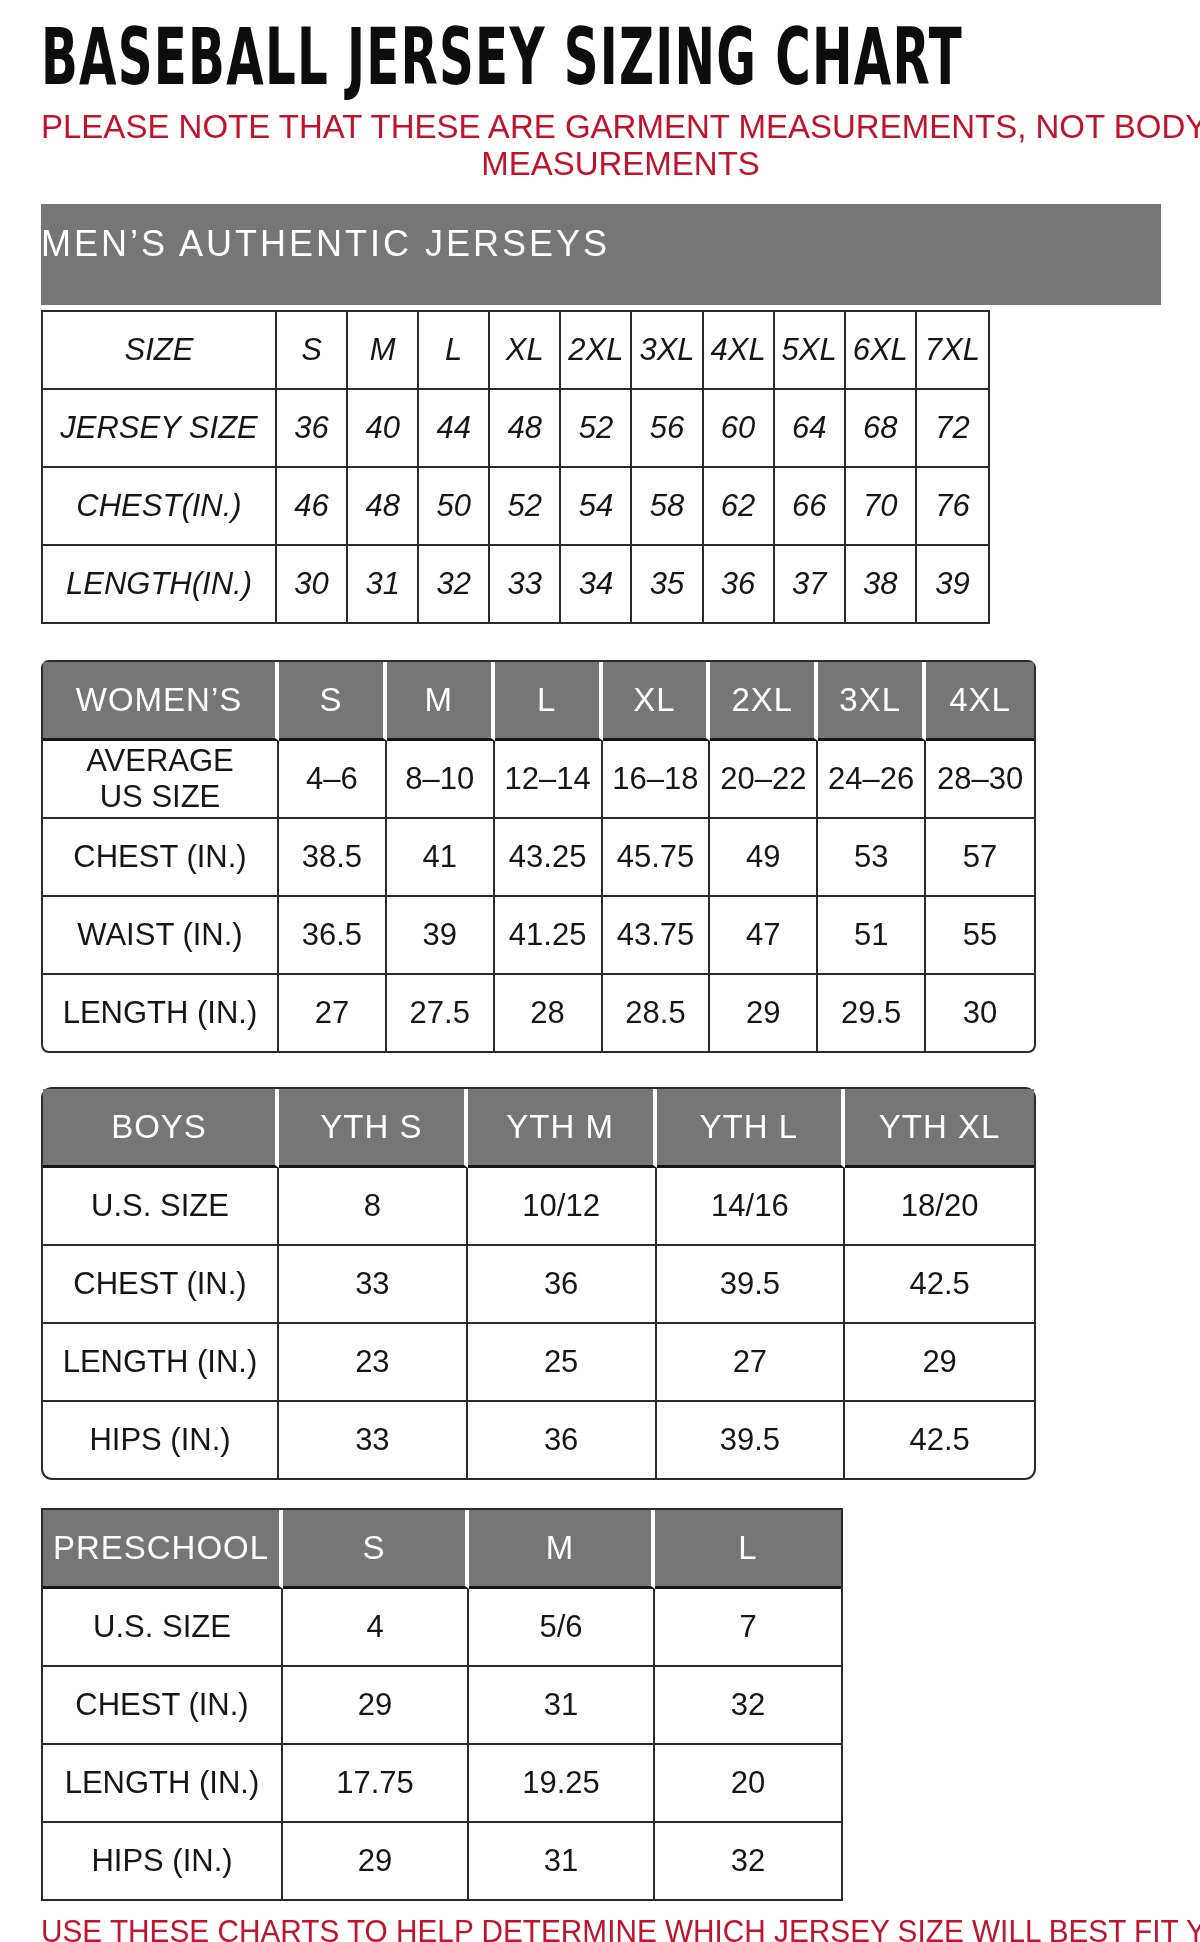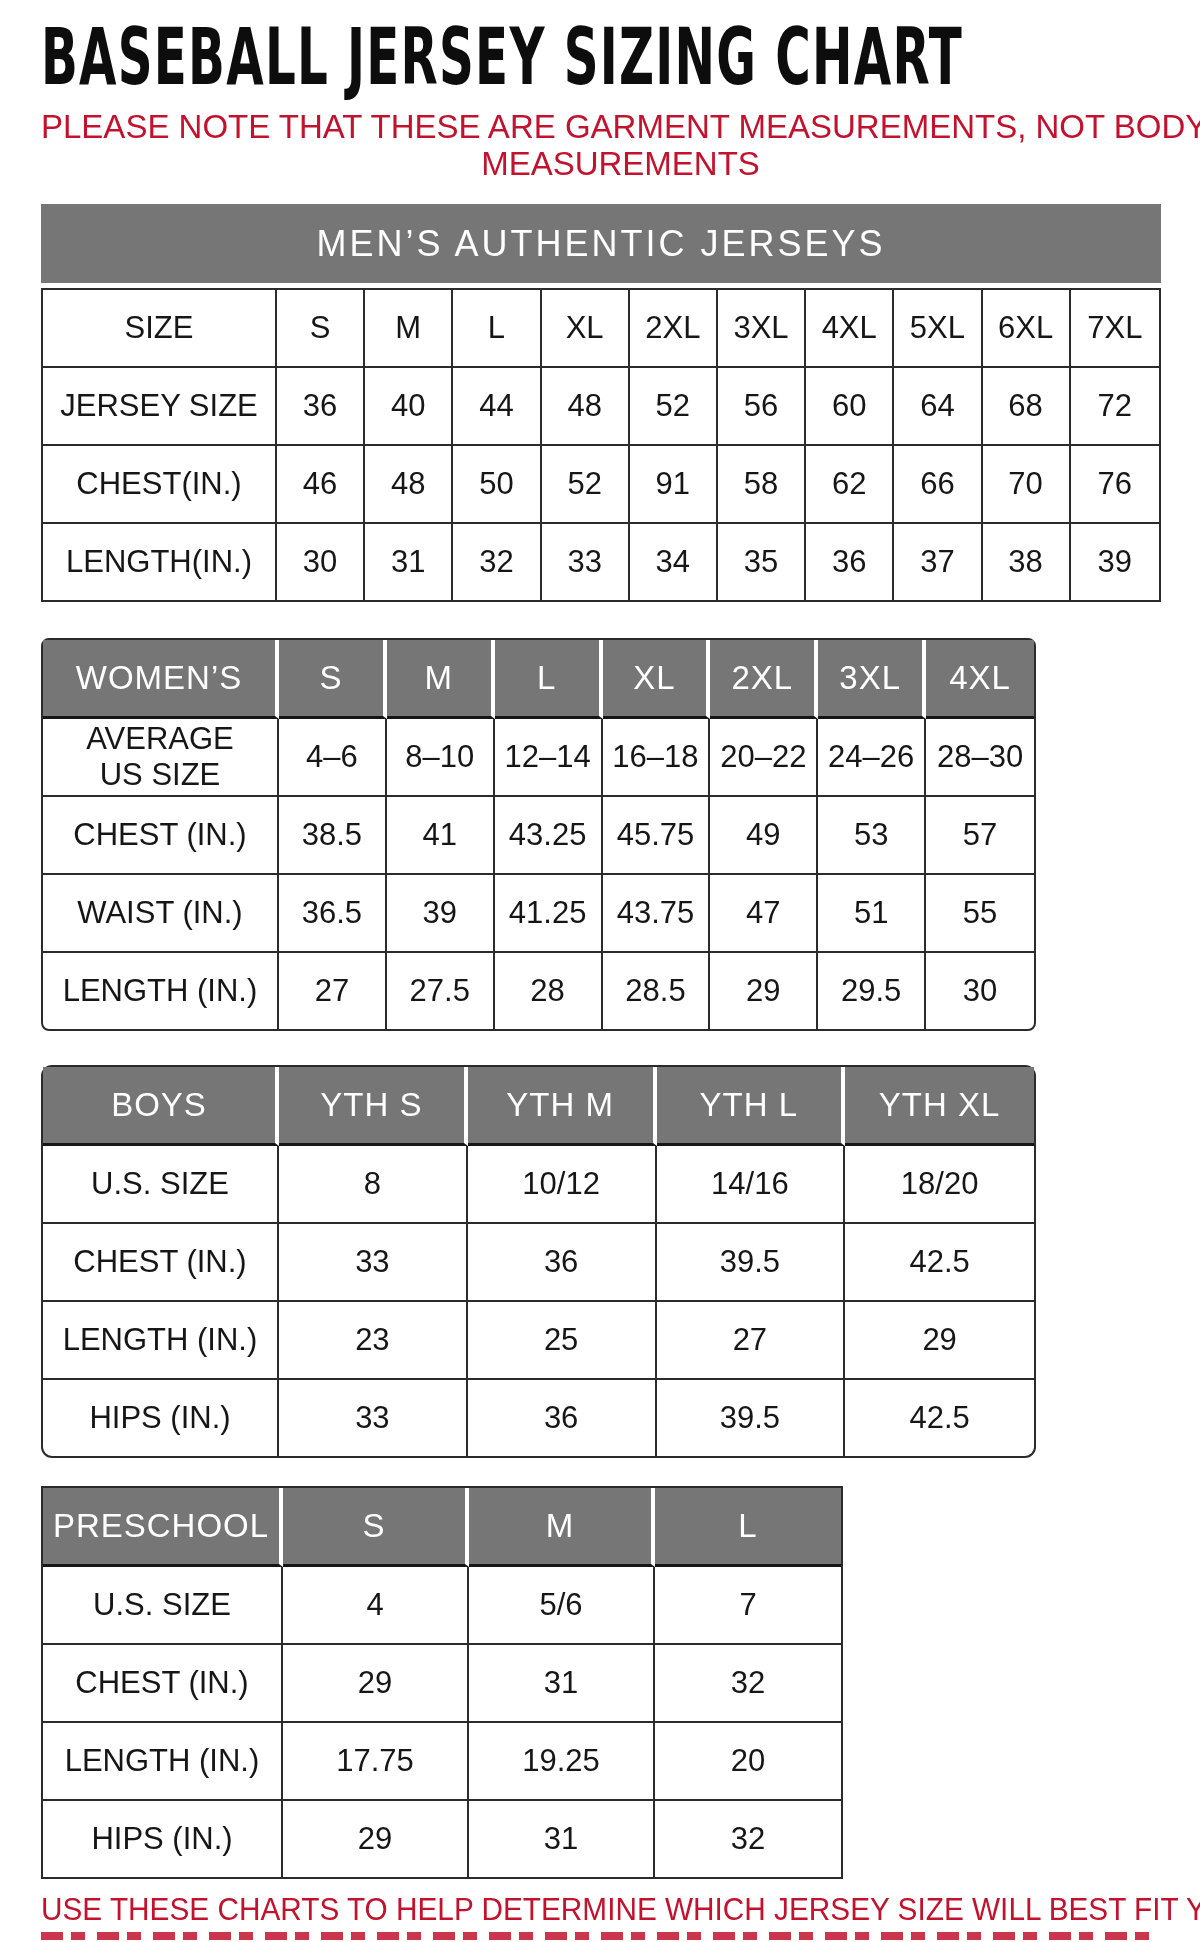--- a/index.html
+++ b/index.html
@@ -28,23 +28,23 @@
     color:#0d0d0d;
     transform:scaleX(0.62);
     transform-origin:0 58%;
     white-space:nowrap;
   }
   
   .note{margin-top:18px;color:var(--red);font-size:33px;line-height:37px;font-weight:500;}
   .note div{white-space:nowrap;text-align:center;}
   
   .banner{
-    width:1120px;height:79px;line-height:79px;
+    width:1120px;height:101px;line-height:79px;
     background:var(--gray);color:#ffffff;
-    text-align:center;font-size:36px;letter-spacing:3px;
+    font-size:36px;letter-spacing:3px;
     margin-top:22px;margin-bottom:5px;
     white-space:nowrap;
   }
   .sizing-table{
     border-collapse:separate;border-spacing:0;
     border:2px solid var(--line);
     table-layout:fixed;
     color:#161616;
   }
   .sizing-table td{
@@ -59,21 +59,21 @@
   }
   .sizing-table td:last-child{border-right:none;}
   .sizing-table tbody tr:last-child td{border-bottom:none;}
   .sizing-table thead td{
     background:var(--gray);color:#ffffff;
     font-size:33px;letter-spacing:1px;
     border-right:4px solid #ffffff;
     border-bottom:3px solid #161616;
   }
   .sizing-table thead td:last-child{border-right:none;}
-  #mens-table table{width:1120px;}
+  #mens-table table{width:949px;font-style:italic;}
   #womens-table table{width:995px;border-radius:8px;}
   #boys-table table{width:995px;border-radius:11px;}
   #preschool-table table{width:802px;}
   .label-cell{width:228px;}
   #preschool-table .label-cell{width:232px;}
   #womens-table{margin-top:36px;}
   #boys-table{margin-top:34px;}
   #preschool-table{margin-top:28px;}
   
   .footer{margin-top:12px;color:var(--red);font-size:32px;line-height:36px;white-space:nowrap;}
@@ -129,21 +129,21 @@
             <td>64</td>
             <td>68</td>
             <td>72</td>
           </tr>
           <tr>
             <td class="label-cell">CHEST(IN.)</td>
             <td>46</td>
             <td>48</td>
             <td>50</td>
             <td>52</td>
-            <td>91</td>
+            <td>54</td>
             <td>58</td>
             <td>62</td>
             <td>66</td>
             <td>70</td>
             <td>76</td>
           </tr>
           <tr>
             <td class="label-cell">LENGTH(IN.)</td>
             <td>30</td>
             <td>31</td>

